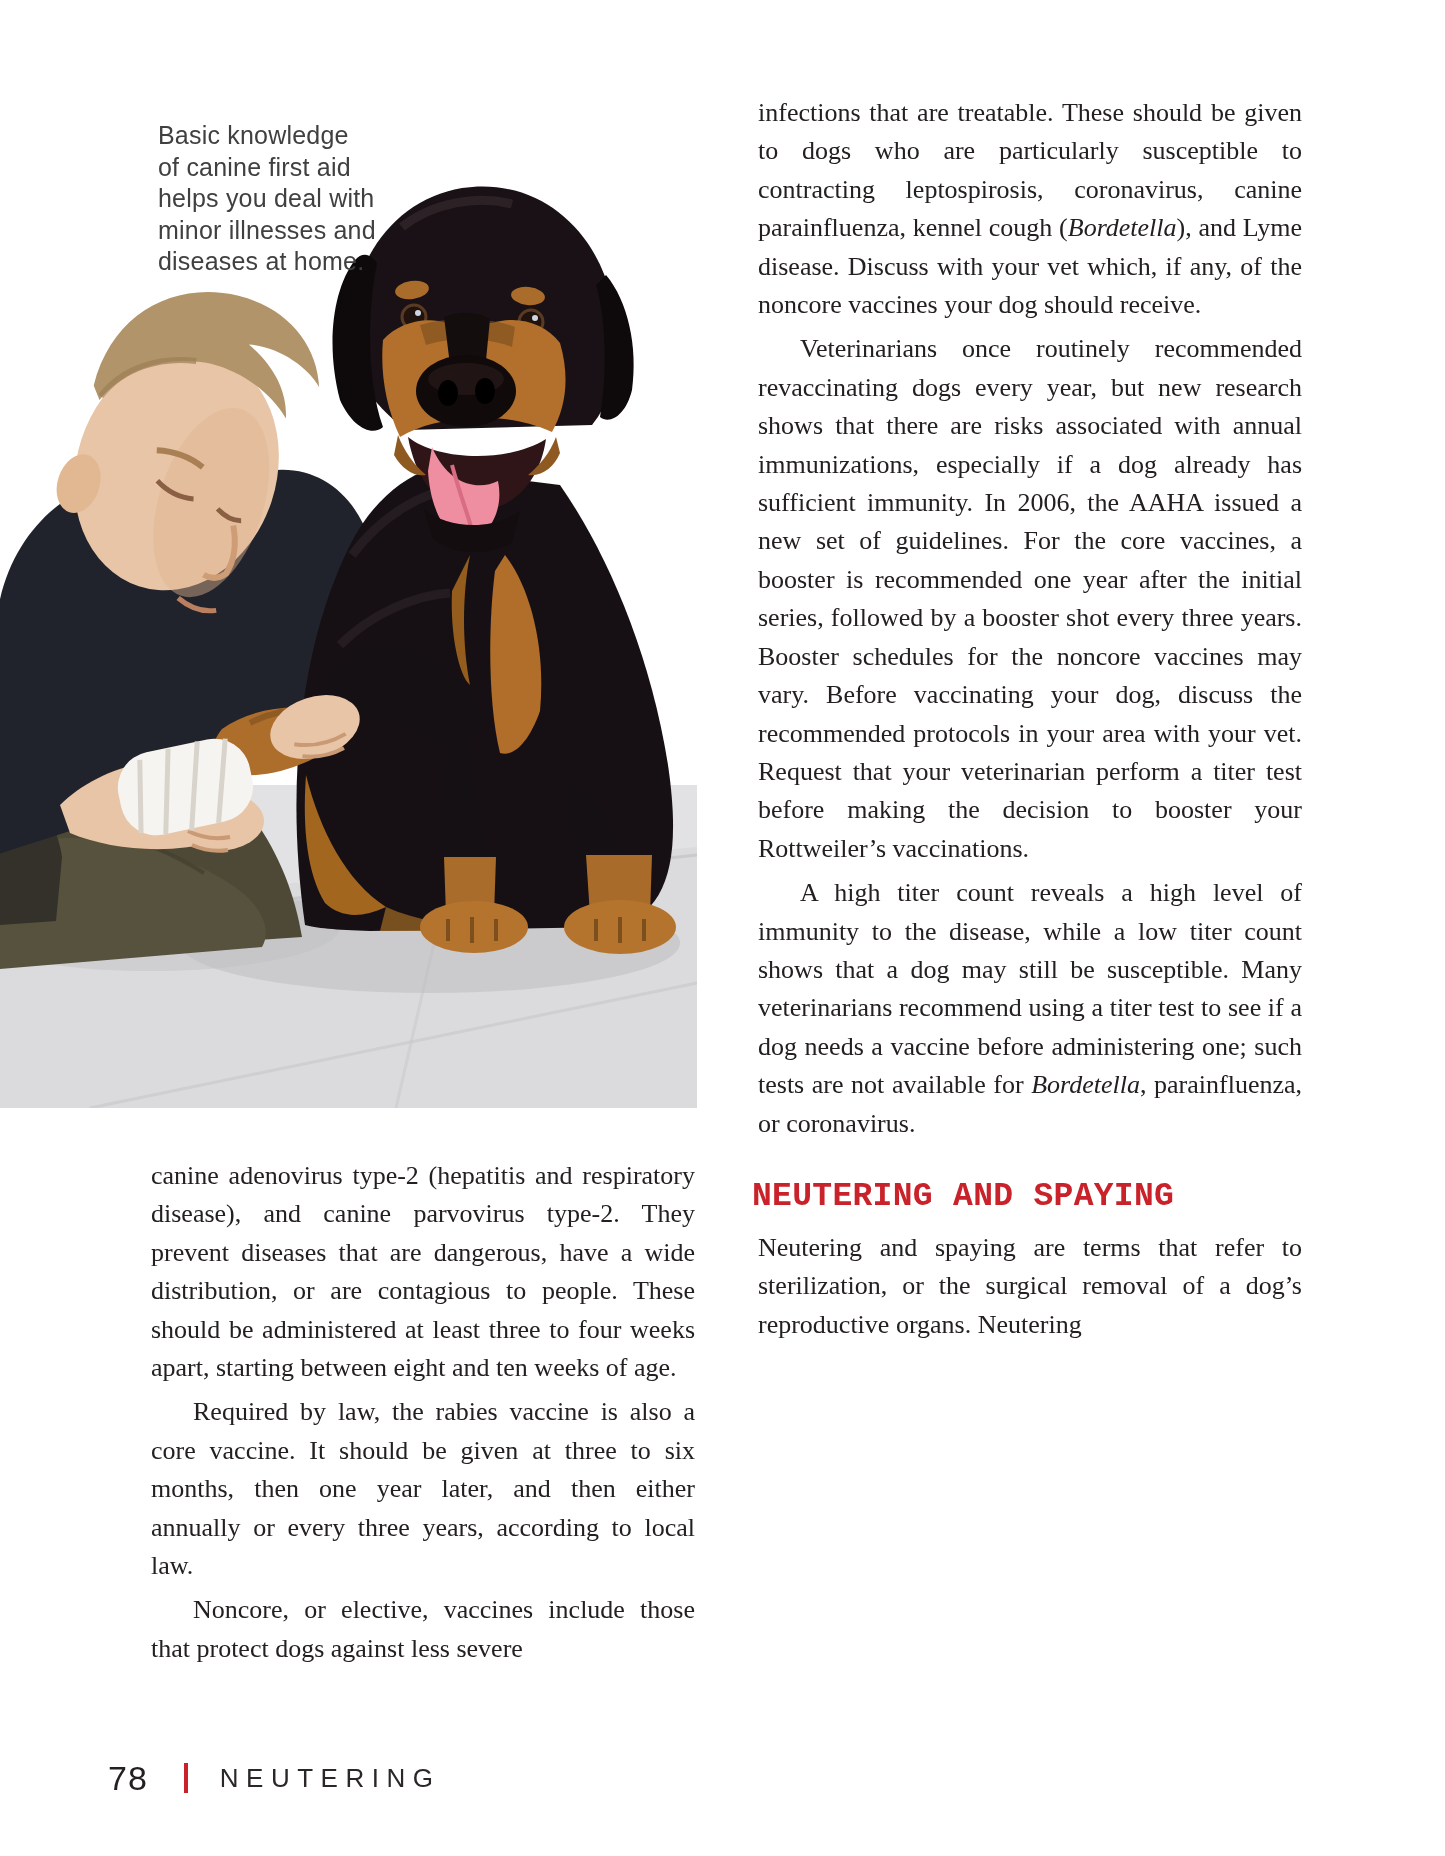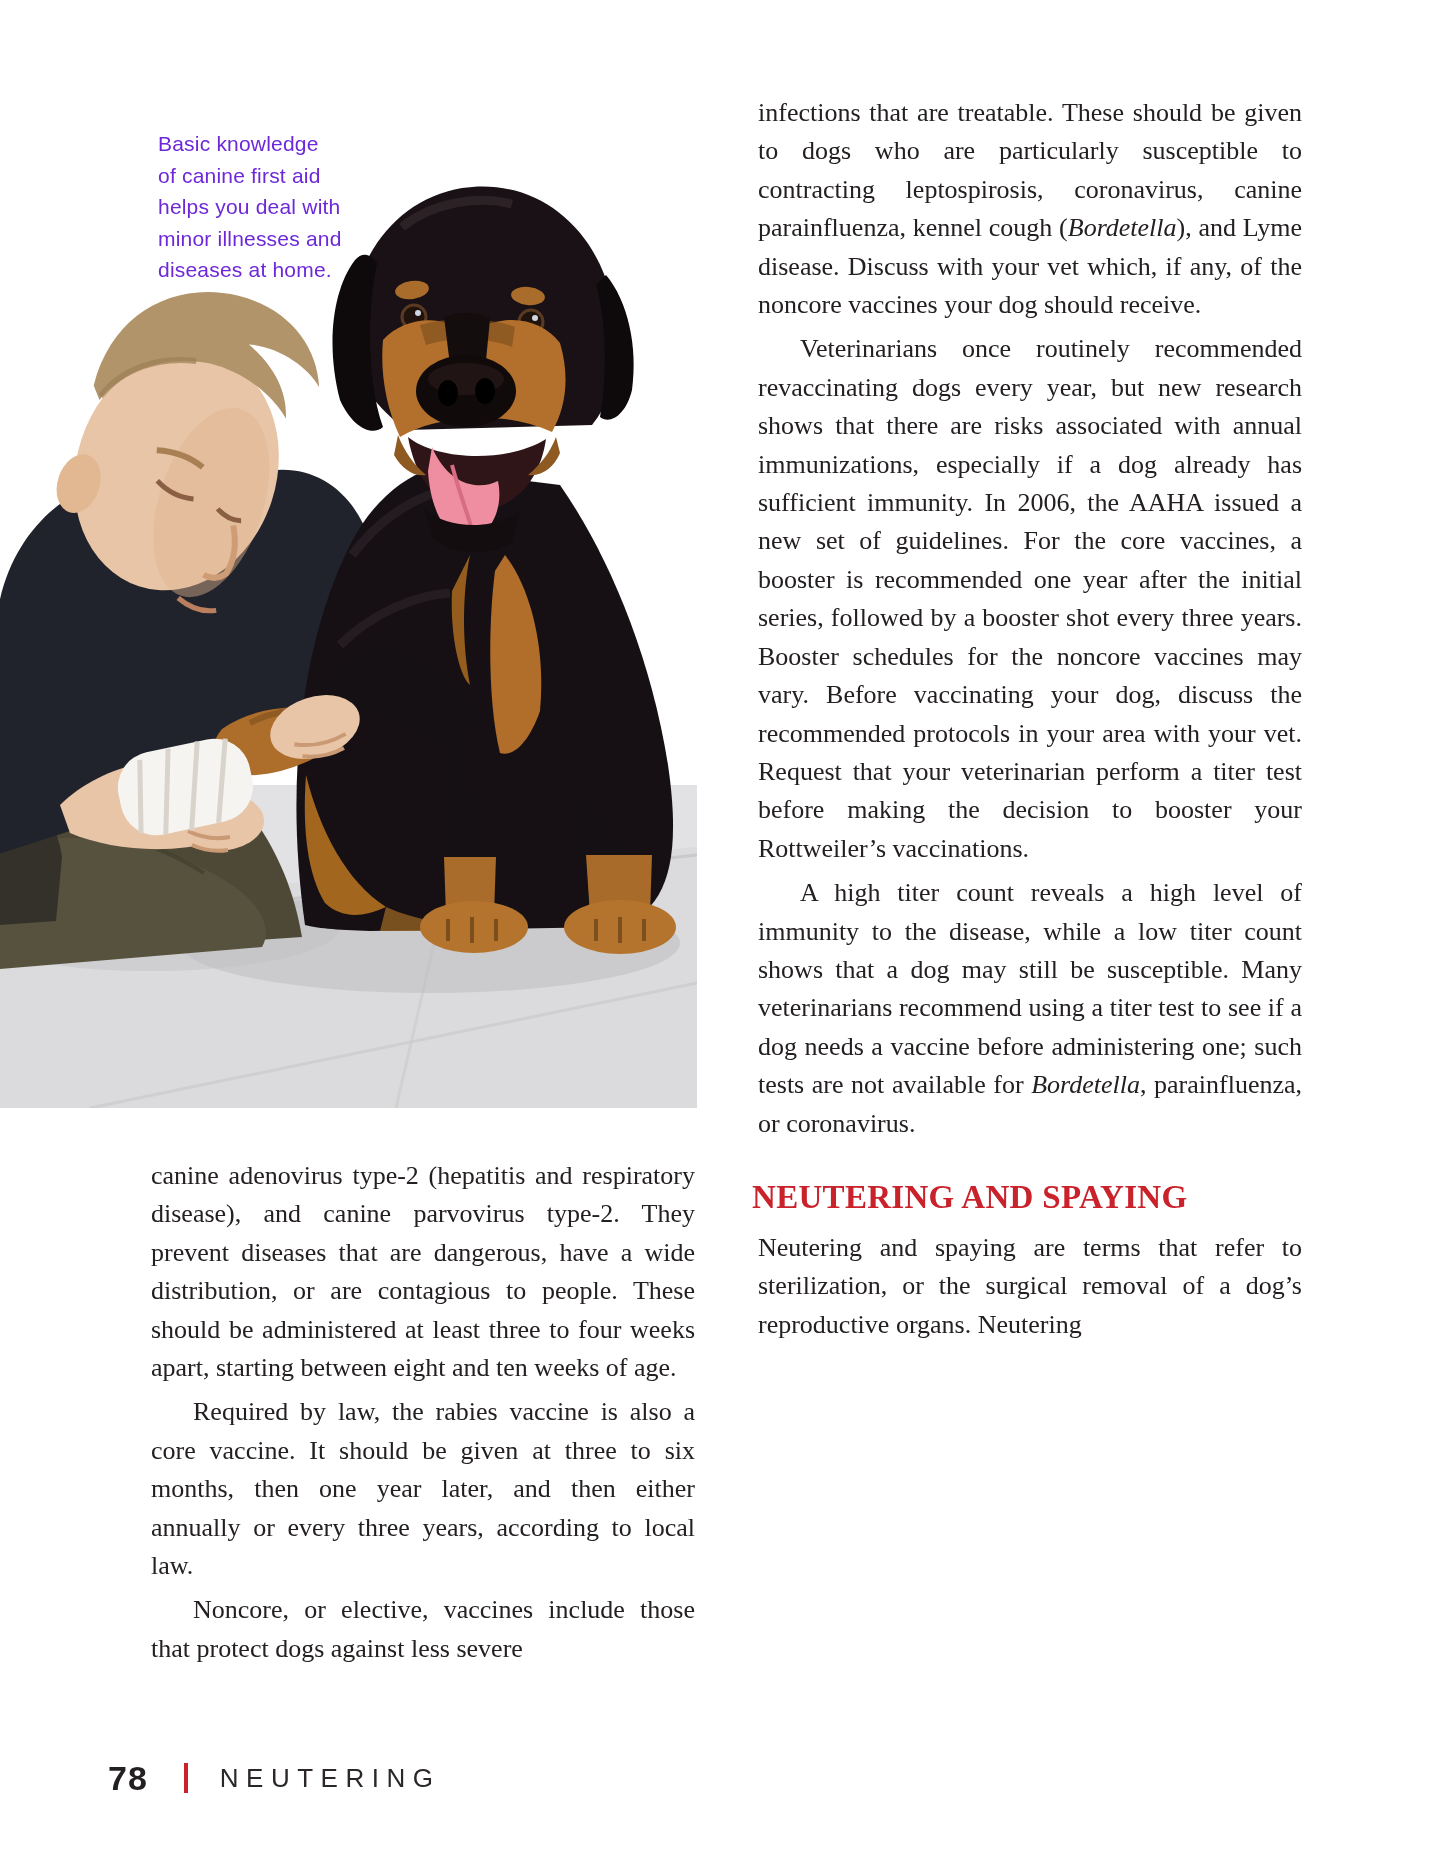--- a/index.html
+++ b/index.html
@@ -11,55 +11,55 @@
     font-family:"Liberation Serif", serif;
   }
   
   .photo{
     position:absolute;left:0;top:85px;width:697px;height:1023px;
     margin:0;padding:0;
   }
   .photo svg{display:block;width:100%;height:100%;}
   
   .caption{
-    position:absolute;left:158px;top:128px;width:230px;
+    position:absolute;left:158px;top:120px;width:230px;
     font-family:"Liberation Sans", sans-serif;
-    font-size:21px;line-height:31.5px;
-    color:#6d28d9;letter-spacing:.2px;
+    font-size:25px;line-height:31.5px;
+    color:#404040;letter-spacing:.2px;
     z-index:3;
   }
   
   .col{
     position:absolute;width:556px;
     font-family:"Liberation Serif", serif;
     font-size:26px;line-height:38.4px;
     color:#242021;
     text-align:justify;
   }
   .col p{margin:6px;}
   .col p.indent{text-indent:42px;}
   .col-left{left:145px;top:1151px;height:600px;}
   .col-right{left:752px;top:88px;height:1640px;}
   .heading{
-    font-family:Liberation Serif, serif;
+    font-family:Liberation Mono, monospace;
     font-weight:bold;
     font-size:33px;line-height:36px;
     letter-spacing:.3px;
     color:#c9222b;
     margin:36px 0 14px 0;
     text-align:left;
   }
   
   .footer{
     position:absolute;left:108px;top:1758px;height:40px;
     display:flex;align-items:center;
     font-family:"Liberation Sans", sans-serif;
   }
   .pagenum{
-    font-weight:bold;font-size:34px;color:#242021;letter-spacing:1px;
+    font-weight:normal;font-size:34px;color:#242021;letter-spacing:1px;
   }
   .rule{
     display:inline-block;width:4px;height:30px;background:#c9222b;
     margin-left:36px;margin-right:32px;
   }
   .booktitle{
     font-size:26px;color:#2b2728;letter-spacing:7.5px;
   }
 </style>
 </head>

